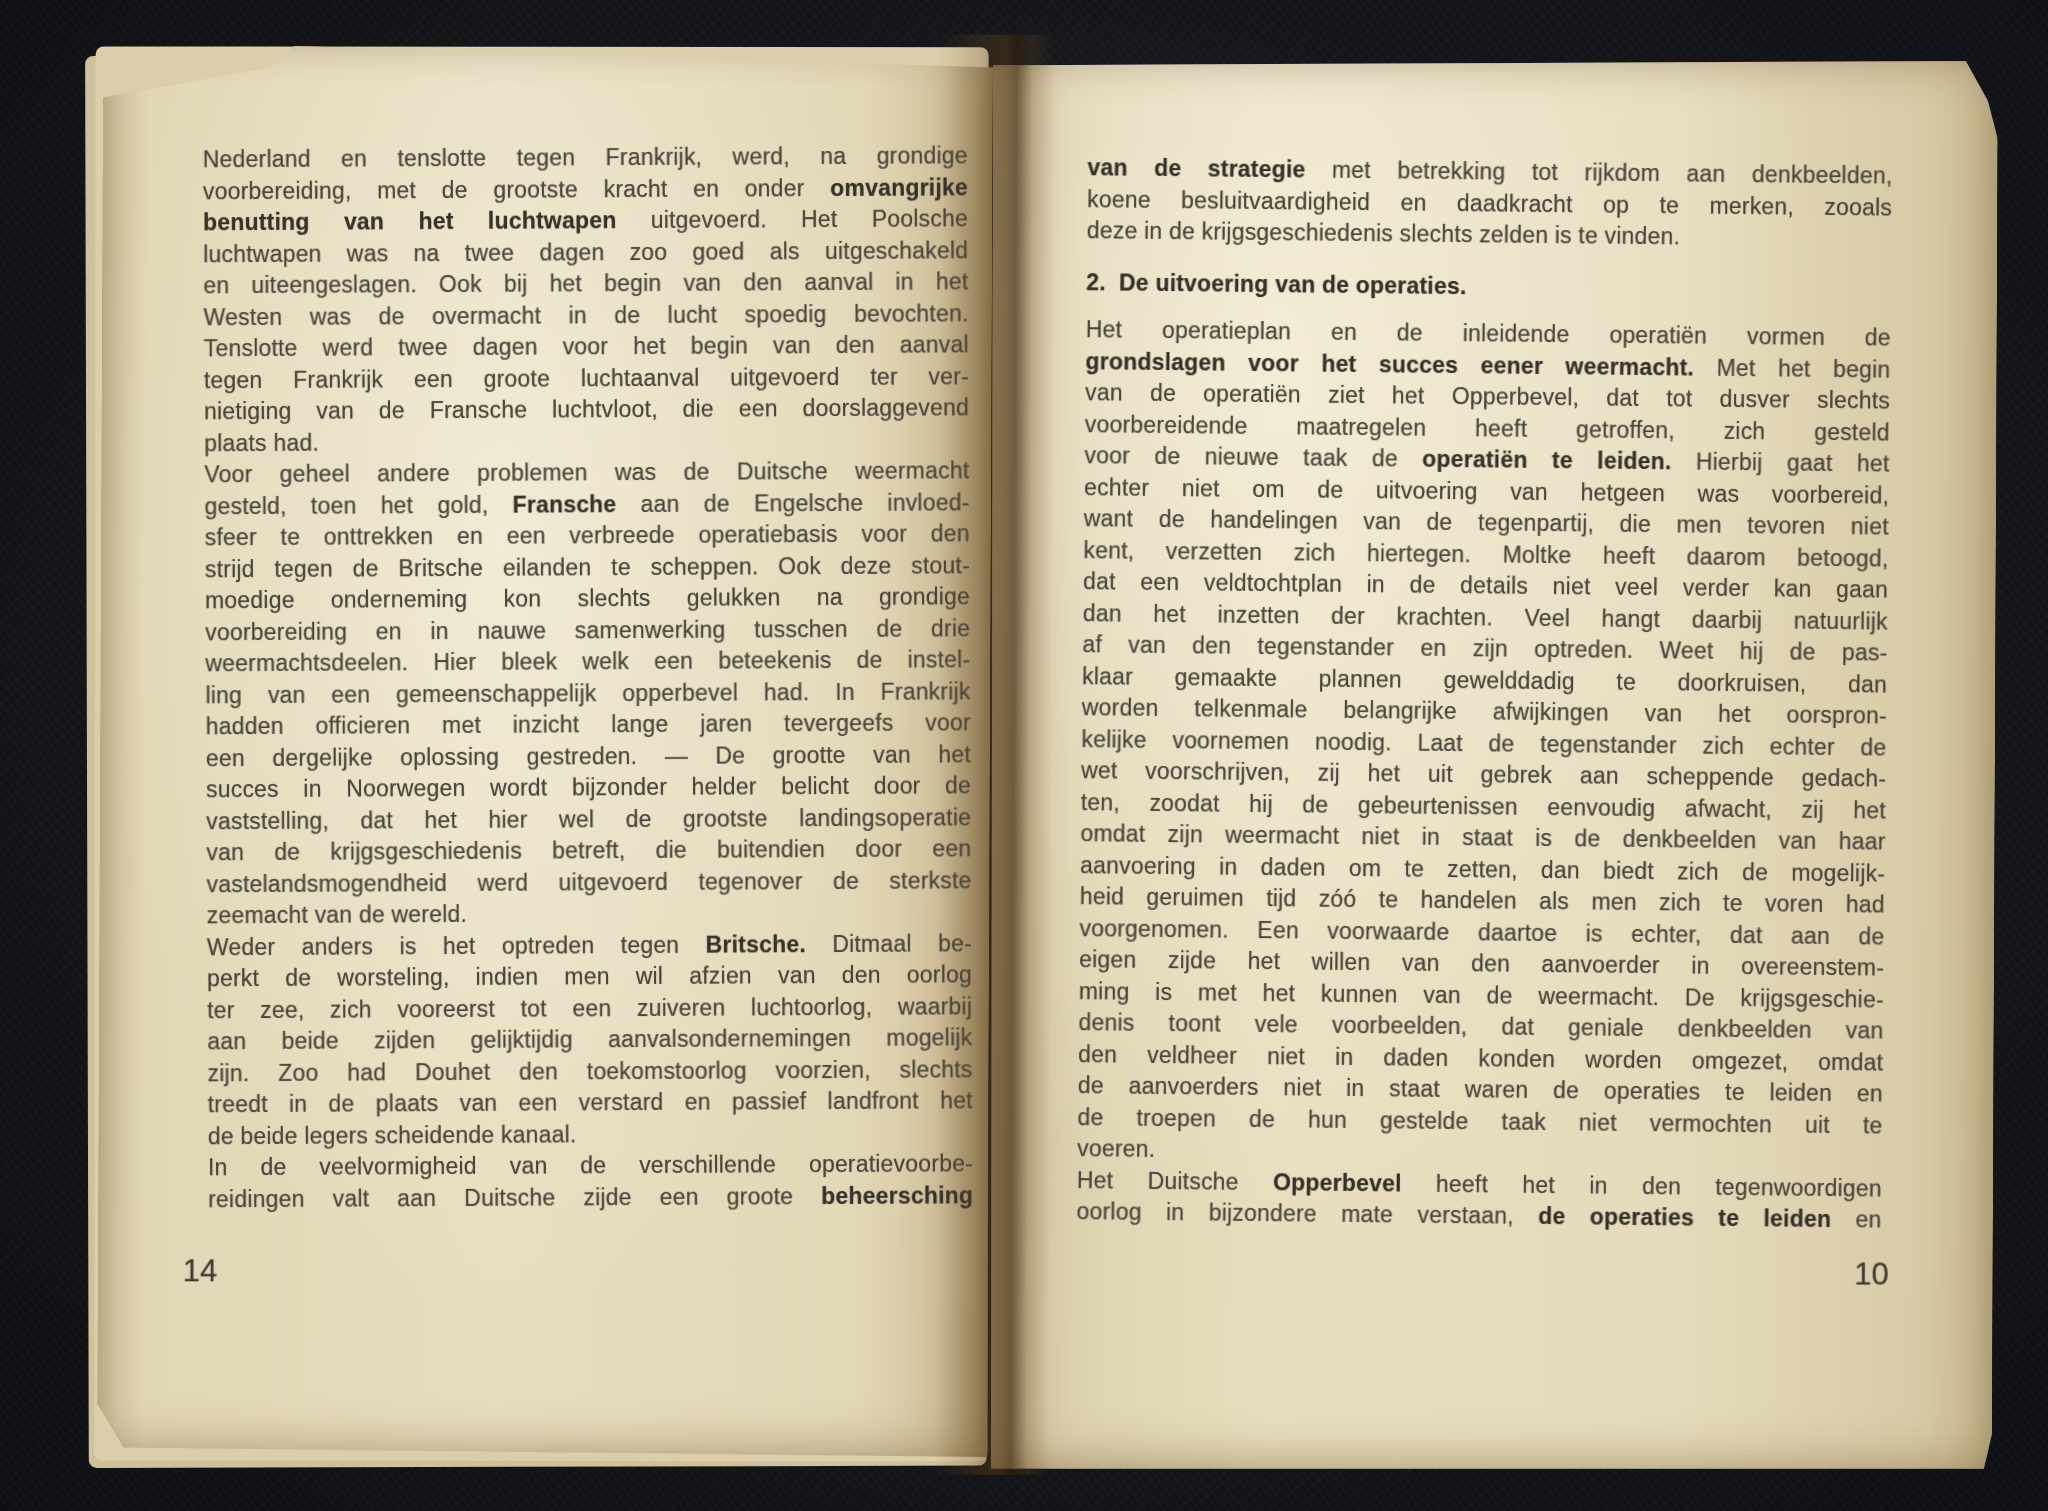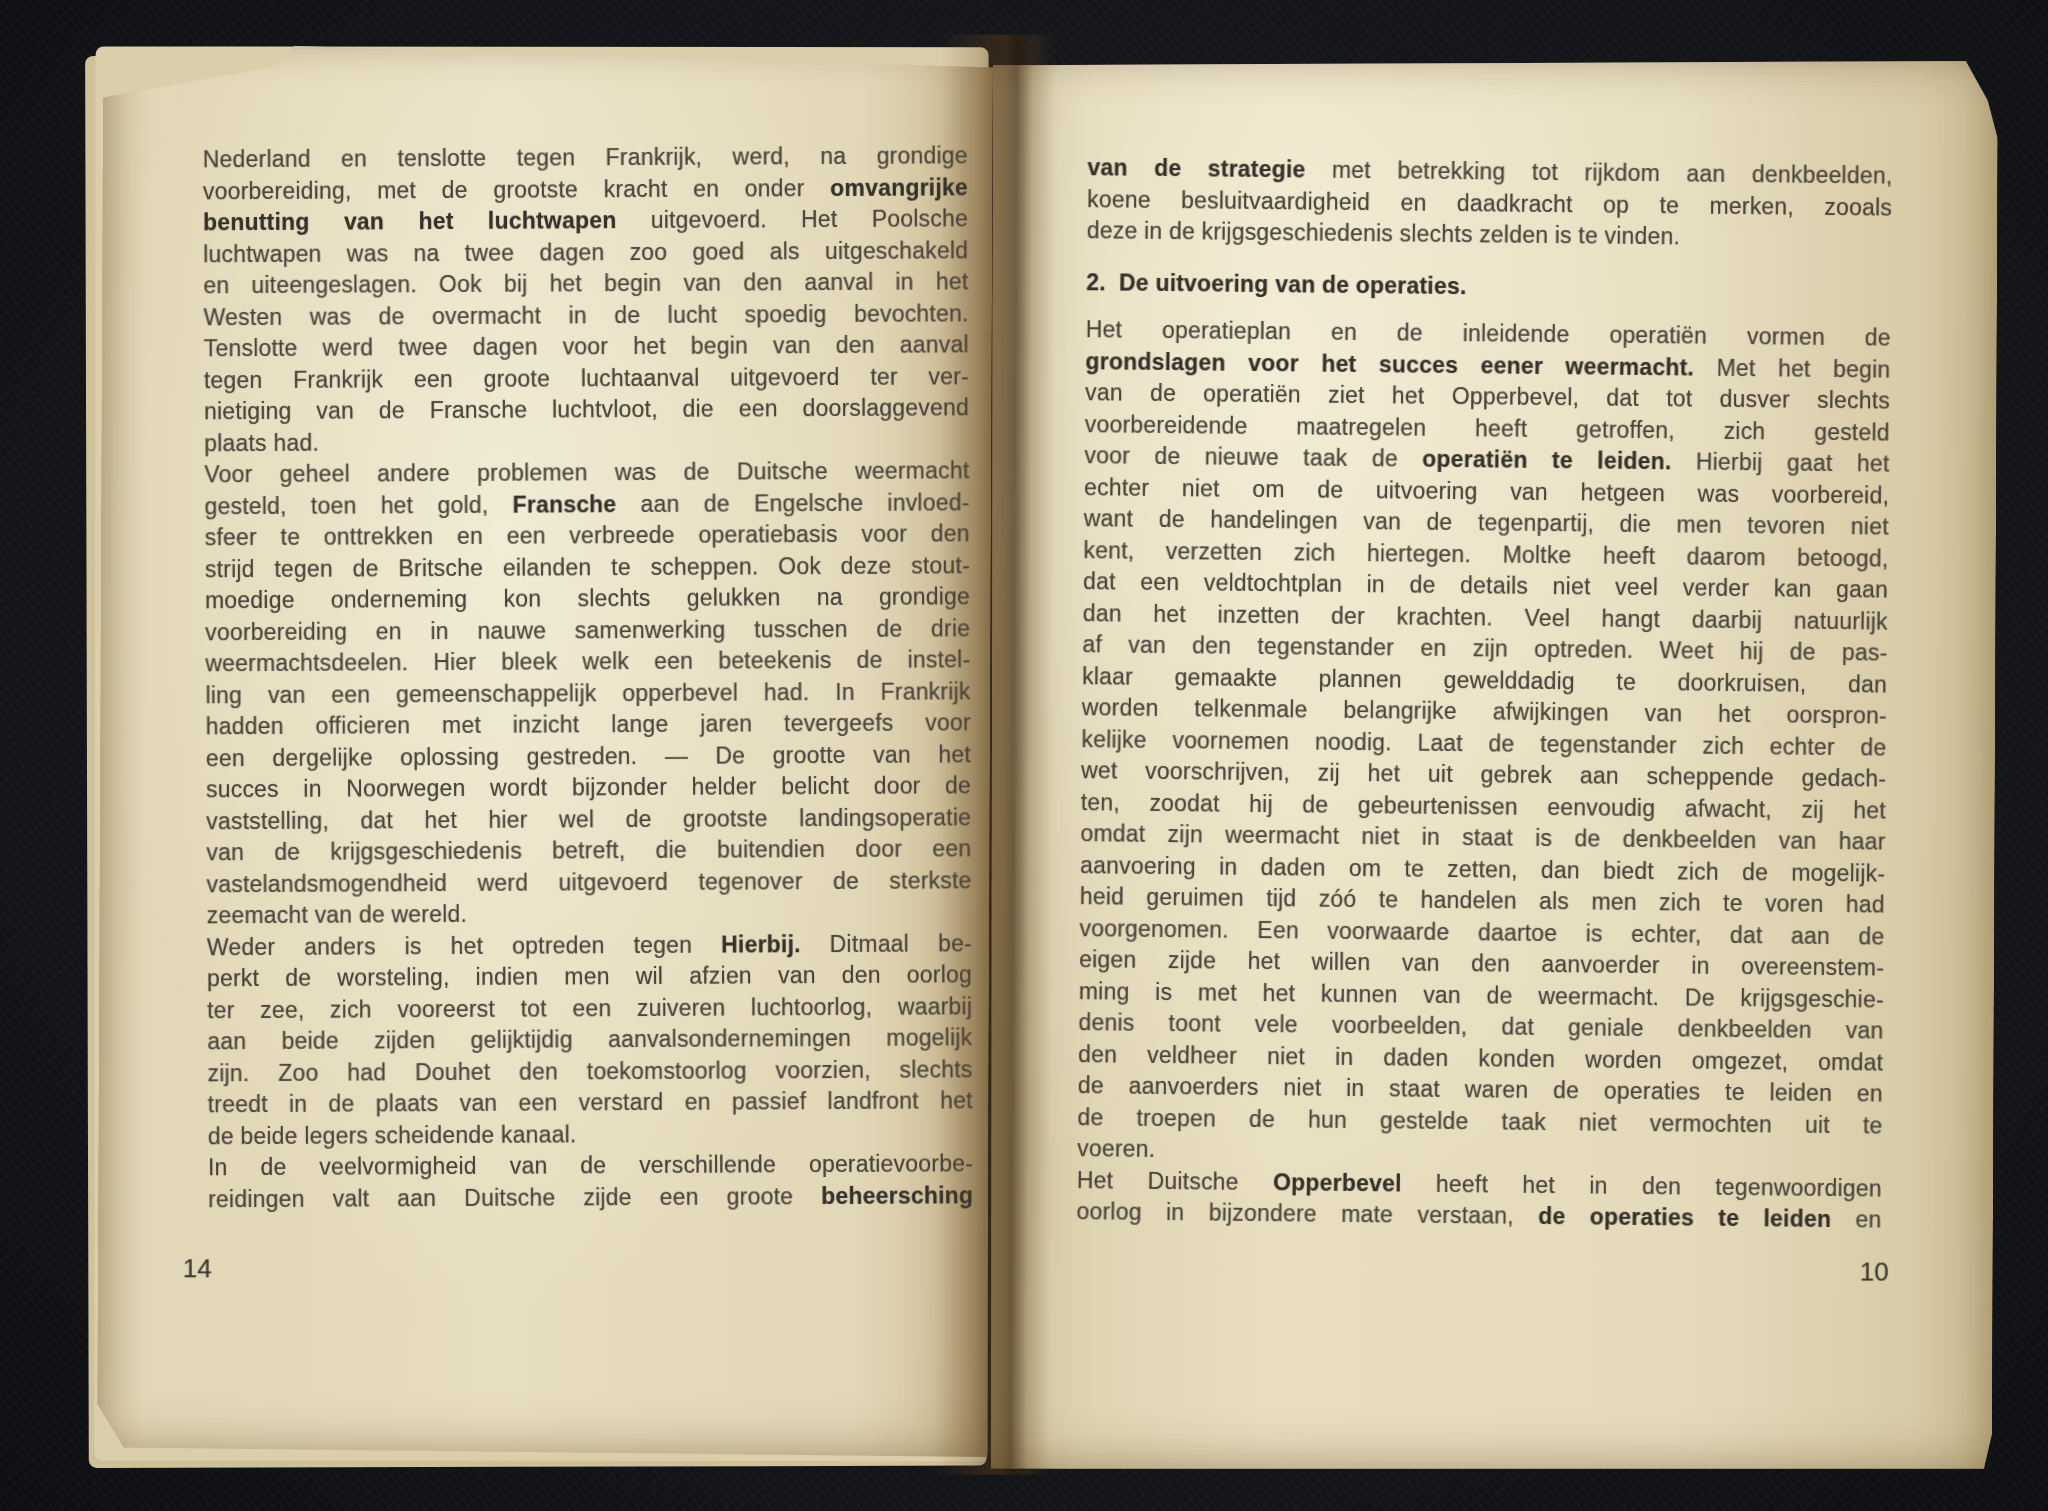--- a/index.html
+++ b/index.html
@@ -82,21 +82,21 @@
   .line.end{ text-align-last:left; }
   .b{ font-weight:700; color:var(--ink-bold,#35312a); }
   .heading{
     margin:20px 0 16px 0;
     line-height:31.5px;
     font-weight:700; color:var(--ink-bold,#35312a);
     text-align:left;
   }
   .pagenum{
     position:absolute;
-    font-size:26px; color:#3f3b33;
+    font-size:31px; color:#3f3b33;
     text-shadow:0 0 1px rgba(63,59,51,.5);
     filter:blur(.2px);
   }
   .pagenum-left{ left:85px; top:1212px; }
   .pagenum-right{ right:104px; top:1196px; }
 </style>
 </head>
 <body>
 
 <div class="book">
@@ -128,21 +128,21 @@
           <div class="line"><span>ling van een gemeenschappelijk opperbevel had. In Frankrijk</span></div>
           <div class="line"><span>hadden officieren met inzicht lange jaren tevergeefs voor</span></div>
           <div class="line"><span>een dergelijke oplossing gestreden. — De grootte van het</span></div>
           <div class="line"><span>succes in Noorwegen wordt bijzonder helder belicht door de</span></div>
           <div class="line"><span>vaststelling, dat het hier wel de grootste landingsoperatie</span></div>
           <div class="line"><span>van de krijgsgeschiedenis betreft, die buitendien door een</span></div>
           <div class="line"><span>vastelandsmogendheid werd uitgevoerd tegenover de sterkste</span></div>
           <div class="line end"><span>zeemacht van de wereld.</span></div>
         </div>
         <div class="para">
-          <div class="line"><span>Weder anders is het optreden tegen </span><span class="b">Hierbij.</span><span> Ditmaal be-</span></div>
+          <div class="line"><span>Weder anders is het optreden tegen </span><span class="b">Britsche.</span><span> Ditmaal be-</span></div>
           <div class="line"><span>perkt de worsteling, indien men wil afzien van den oorlog</span></div>
           <div class="line"><span>ter zee, zich vooreerst tot een zuiveren luchtoorlog, waarbij</span></div>
           <div class="line"><span>aan beide zijden gelijktijdig aanvalsondernemingen mogelijk</span></div>
           <div class="line"><span>zijn. Zoo had Douhet den toekomstoorlog voorzien, slechts</span></div>
           <div class="line"><span>treedt in de plaats van een verstard en passief landfront het</span></div>
           <div class="line end"><span>de beide legers scheidende kanaal.</span></div>
         </div>
         <div class="para">
           <div class="line"><span>In de veelvormigheid van de verschillende operatievoorbe-</span></div>
           <div class="line"><span>reidingen valt aan Duitsche zijde een groote </span><span class="b">beheersching</span></div>

